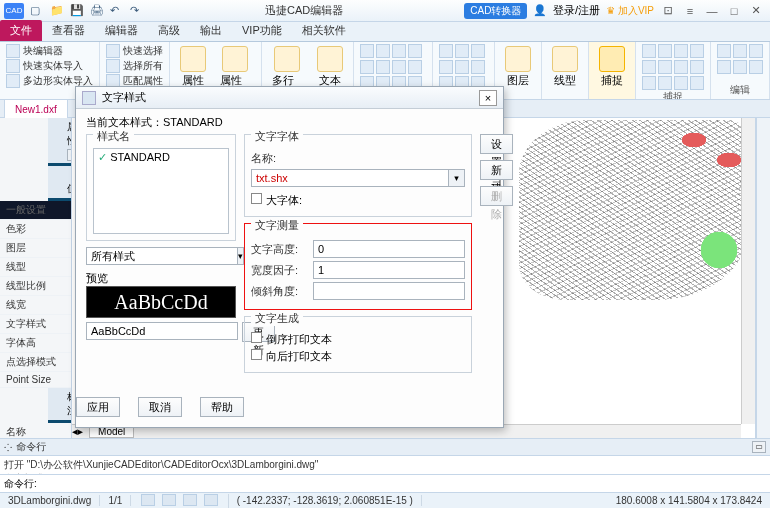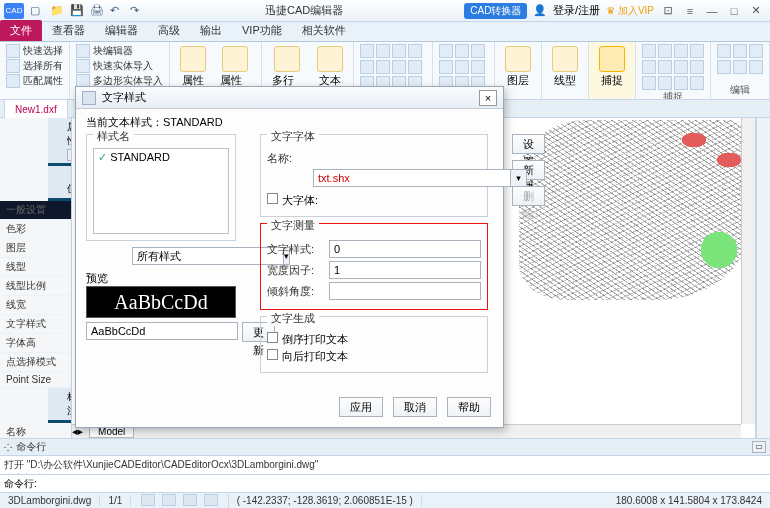--- a/index.html
+++ b/index.html
@@ -68,50 +68,50 @@
   .statusbar .spacer { flex:1; }
   .statusbar .sicon { width:14px; height:12px; display:inline-block; margin:0 2px; background:#dce7f2; border:1px solid #b9cfe5;}
 
   
   .dialog { position:absolute; left:75px; top:86px; width:429px; background:#fdfdfd; border:1px solid #9aa7b4; box-shadow:2px 3px 8px rgba(0,0,0,.25); }
   .dlg-title { height:22px; background:linear-gradient(#fafcfe,#e7eef5); border-bottom:1px solid #c4cdd6; display:flex; align-items:center; padding:0 6px;}
   .dlg-title .ico { width:14px; height:14px; background:#d9e6f2; border:1px solid #aac; margin-right:6px;}
   .dlg-title .x { margin-left:auto; width:18px; height:16px; border:1px solid #999; text-align:center; line-height:14px; font-size:11px; background:#fff;}
   .dlg-body { padding:6px 10px 10px 10px; }
   .cur-style { font-size:11px; margin-bottom:4px;}
-  .dlg-columns { display:flex; gap:24px;}
+  .dlg-columns { display:flex; gap:8px;}
   .col-left { width:150px; }
   .col-mid { flex:1; }
   .col-right { width:72px; display:flex; flex-direction:column; gap:6px; }
 
   .grp { border:1px solid #c9d2db; padding:4px 6px 6px 6px; margin-bottom:6px; position:relative;}
   .grp.red { border:1.5px solid #e11; }
   .grp-title { position:relative; top:-10px; background:#fdfdfd; display:inline-block; padding:0 4px; font-size:11px; color:#333;}
   .grp-inner { margin-top:-6px;}
 
   .listbox { border:1px solid #b9c3cd; height:86px; background:#fff; overflow:auto;}
   .listbox .li { padding:2px 4px; font-size:11px;}
   .listbox .li.sel::before { content:"✓ "; color:#2a7; }
 
-  .combo { display:flex; width:100%;margin-left:46px; }
+  .combo { display:flex; width:100%; }
   .combo input { flex:1; border:1px solid #a9b3bd; height:18px; font-size:11px; padding:0 4px; background:#fff;}
   .combo .dd { width:16px; border:1px solid #a9b3bd; border-left:none; background:#eef2f6; text-align:center; line-height:16px; font-size:9px;}
 
   .field-row { display:flex; align-items:center; gap:6px; margin:3px 0;}
   .field-row label { width:56px; font-size:11px; color:#333;}
   .field-row input.txt { flex:1; border:1px solid #a9b3bd; height:18px; font-size:11px; padding:0 4px;}
   .chk { display:flex; align-items:flex-start; gap:4px; font-size:11px; margin:2px 0;}
   .chk .box { width:11px; height:11px; border:1px solid #888; background:#fff;}
 
   .btn { border:1px solid #a9b3bd; background:linear-gradient(#fdfdfd,#eef2f6); height:20px; font-size:11px; padding:0 10px; cursor:default; text-align:center; line-height:18px;}
   .btn.disabled { color:#aaa; }
 
   .preview-box { border:1px solid #555; background:#000; color:#fff; height:32px; display:flex; align-items:center; justify-content:center; font-size:20px; font-family:"Times New Roman",serif;}
 
-  .dlg-footer { display:flex; justify-content:flex-end; gap:10px; padding:8px 12px 10px 0;}
+  .dlg-footer { display:flex; justify-content:flex-start; gap:18px; padding:8px 12px 10px 0;}
 
   .panel-mini-btn { width:14px; height:12px; border:1px solid #a9b3bd; background:#eef2f6; font-size:8px; text-align:center; line-height:10px; display:inline-block;}
 </style>
 </head>
 <body>
 
 <div class="titlebar">
   <div class="logo">CAD</div>
   <div class="tb-icons">
     <span>▢</span>
@@ -143,45 +143,45 @@
   <div class="mt">输出</div>
   <div class="mt">VIP功能</div>
   <div class="mt">相关软件</div>
 </div>
 
 <div class="ribbon">
   <div class="rgroup">
       <div class="rows">
     <div class="rrow">
           <span class="ricon"></span>
+          <span>块编辑器</span>
+        </div>
+    <div class="rrow">
+          <span class="ricon"></span>
+          <span>快速实体导入</span>
+        </div>
+    <div class="rrow">
+          <span class="ricon"></span>
+          <span>多边形实体导入</span>
+        </div>
+  </div>
+    </div>
+  <div class="rgroup">
+      <div class="rows">
+    <div class="rrow">
+          <span class="ricon"></span>
           <span>快速选择</span>
         </div>
     <div class="rrow">
           <span class="ricon"></span>
           <span>选择所有</span>
         </div>
     <div class="rrow">
           <span class="ricon"></span>
           <span>匹配属性</span>
-        </div>
-  </div>
-    </div>
-  <div class="rgroup">
-      <div class="rows">
-    <div class="rrow">
-          <span class="ricon"></span>
-          <span>块编辑器</span>
-        </div>
-    <div class="rrow">
-          <span class="ricon"></span>
-          <span>快速实体导入</span>
-        </div>
-    <div class="rrow">
-          <span class="ricon"></span>
-          <span>多边形实体导入</span>
         </div>
   </div>
     </div>
   <div class="rgroup">
       <div class="rows" style="flex-direction:row; gap:6px; align-items:flex-start;">
     <div class="bigbtn">
           <div class="bicon"></div>
           <span>属性</span>
         </div>
     <div class="bigbtn">
@@ -392,21 +392,21 @@
               <span class="box"></span>
               <span>大字体:</span>
             </div>
           </div>
         </div>
 
         <div class="grp red">
           <span class="grp-title">文字测量</span>
           <div class="grp-inner">
             <div class="field-row">
-                <label>文字样式:</label>
+                <label>文字高度:</label>
                 <input class="txt" value="0" style="">
               </div>
             <div class="field-row">
                 <label>宽度因子:</label>
                 <input class="txt" value="1" style="">
               </div>
             <div class="field-row">
                 <label>倾斜角度:</label>
                 <input class="txt" value="" style="">
               </div>

